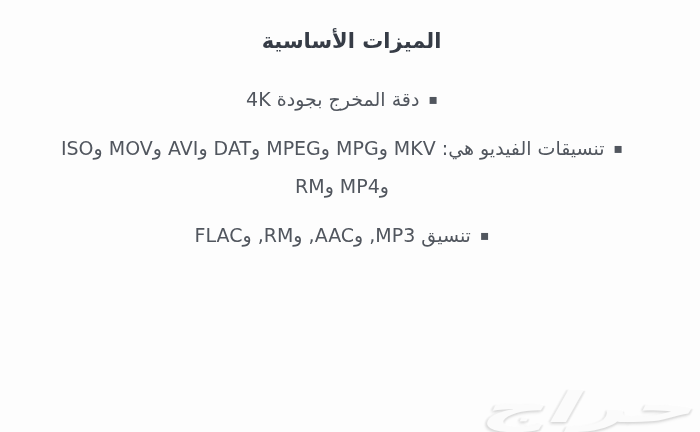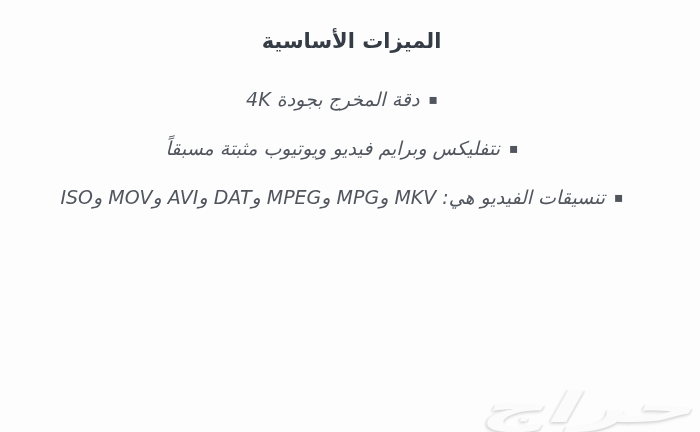--- a/index.html
+++ b/index.html
@@ -26,21 +26,20 @@
     margin: 0 0 22px 0;
     font-size: 21px;
     line-height: 34px;
     font-weight: bold;
     color: #363c46;
   }
   ul.features {
     list-style: none;
     margin: 10px;
     padding: 0 19px 0 0;
-    font-style: italic;
   }
   ul.features li {
     font-size: 19px;
     line-height: 38px;
     color: #51565e;
     margin: 0 0 11px 0;
     white-space: nowrap;
   }
   .marker {
     display: inline-block;
@@ -74,27 +73,27 @@
 
   <h2 class="section-title">الميزات الأساسية</h2>
 
   <ul class="features">
 
     <li>
       <span class="marker">▪</span><span>دقة المخرج بجودة 4K</span>
     </li>
 
 
-    <li>
-      <span class="marker">▪</span><span>نتفليكس وبرايم فيديو ويوتيوب مثبتة مسبقاً</span>
-    </li>
 
     <li>
-      <span class="marker">▪</span><span>تنسيقات الفيديو هي: MKV وMPG وMPEG وDAT وAVI وMOV وISO</span>
+      <span class="marker">▪</span><span>تنسيقات الفيديو هي: MKV وMPG وMPEG وDAT وAVI وMOV وISO</span><span class="line2">وMP4 وRM</span>
     </li>
 
 
+    <li>
+      <span class="marker">▪</span><span>تنسيق MP3, وAAC, وRM, وFLAC</span>
+    </li>
 
   </ul>
 
   <div class="watermark">حراج</div>
 
 </div>
 
 </body></html>

